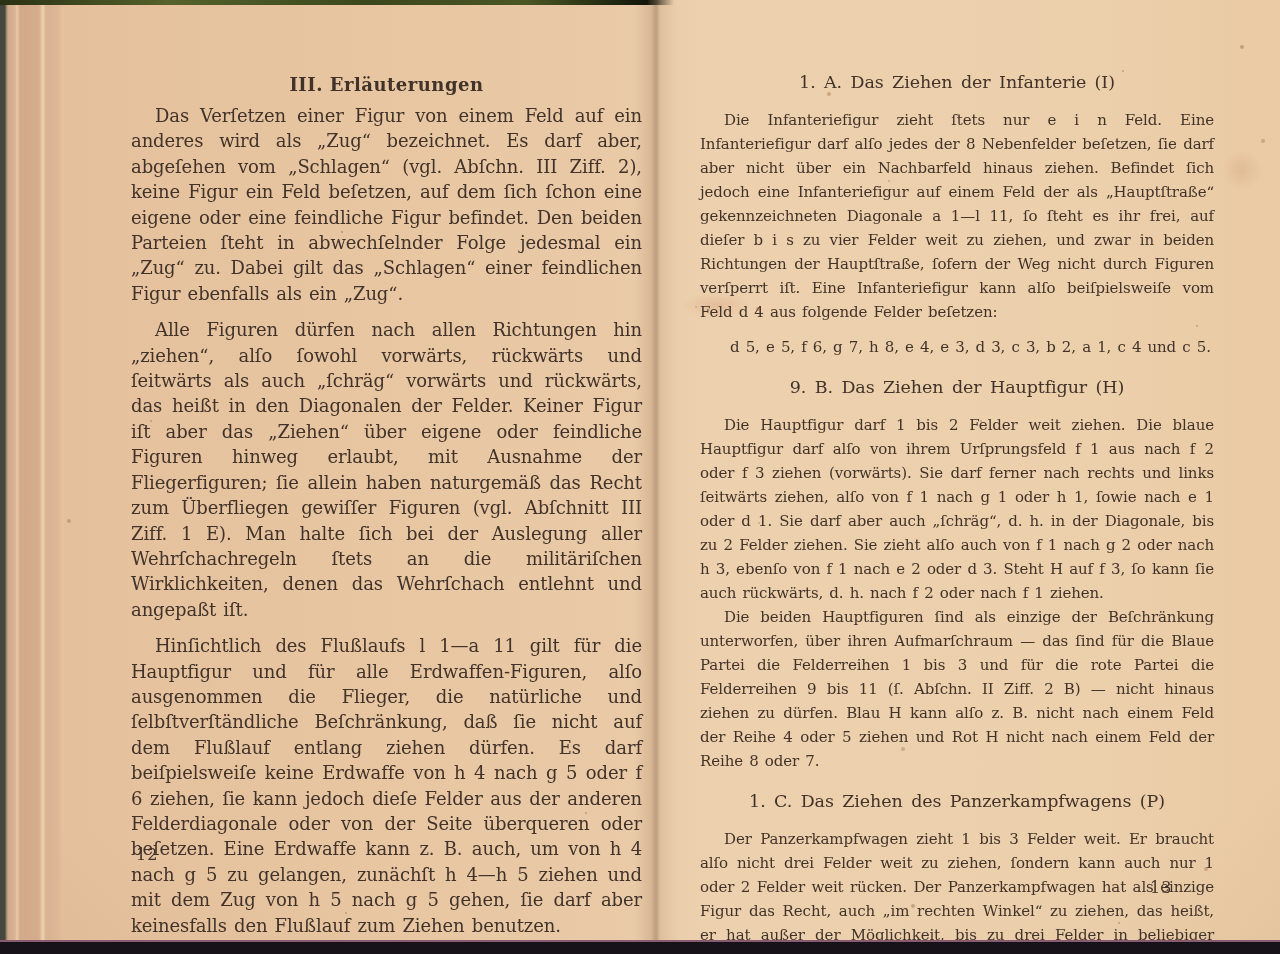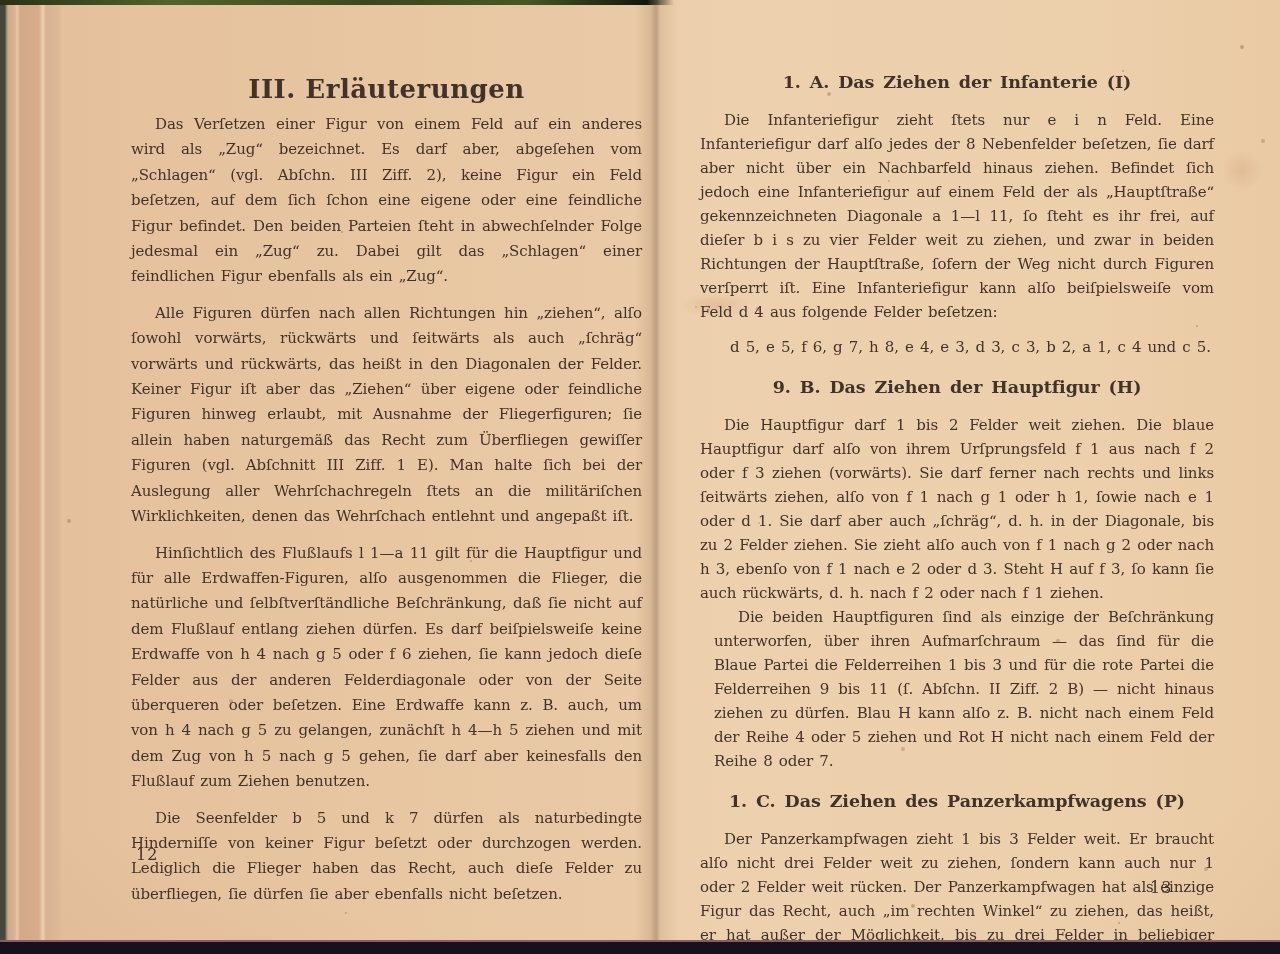--- a/index.html
+++ b/index.html
@@ -67,36 +67,36 @@
       902px 748px 0 1px rgba(130,80,45,.30), 1262px 140px 0 1px rgba(130,80,45,.30);
   }
   .page{
     position:absolute;z-index:3;color:var(--ink);
     text-align:justify;
     letter-spacing:-.1px;
   }
   .page-left{left:131px;top:74px;width:511px;}
   .page-right{left:700px;top:64px;width:514px;}
   h1.chapter{
-    font-size:26px;font-weight:bold;text-align:center;
+    font-size:18px;font-weight:bold;text-align:center;
     letter-spacing:.5px;margin:0 0 8px 0;
   }
   h2.section{
-    font-size:17.5px;font-weight:bold;text-align:center;
+    font-size:17.5px;font-weight:normal;text-align:center;
     word-spacing:3px;margin:18px 0 16px 0;
   }
   .page-right h2.section:first-child{margin-top:8px;}
   .page p{
-    font-size:15px;line-height:25.4px;margin:0 0 11px 0;
+    font-size:18px;line-height:25.4px;margin:0 0 11px 0;
     text-indent:24px;word-spacing:1.5px;
   }
   .page-right p{font-size:15px;line-height:24px;margin-bottom:10px;}
   p.tight{margin-bottom:0;}
   p.fields{text-indent:0;padding-left:30px;text-align:left;margin-top:11px;}
-  p.cont{margin-top:0;margin-left:14px;}
+  p.cont{margin-top:0;}
   .pagenum{
     position:absolute;z-index:3;color:var(--ink);
     font-size:16px;letter-spacing:1px;
   }
   .pagenum-left{left:136px;top:845px;}
   .pagenum-right{left:1150px;top:858px;margin-top:20px;}
   .stain{position:absolute;z-index:2;border-radius:50%;pointer-events:none;}
   .stain-a{left:682px;top:292px;width:70px;height:26px;
     background:radial-gradient(closest-side,rgba(190,95,60,.18),rgba(190,95,60,0));}
   .stain-b{left:1222px;top:150px;width:40px;height:40px;

